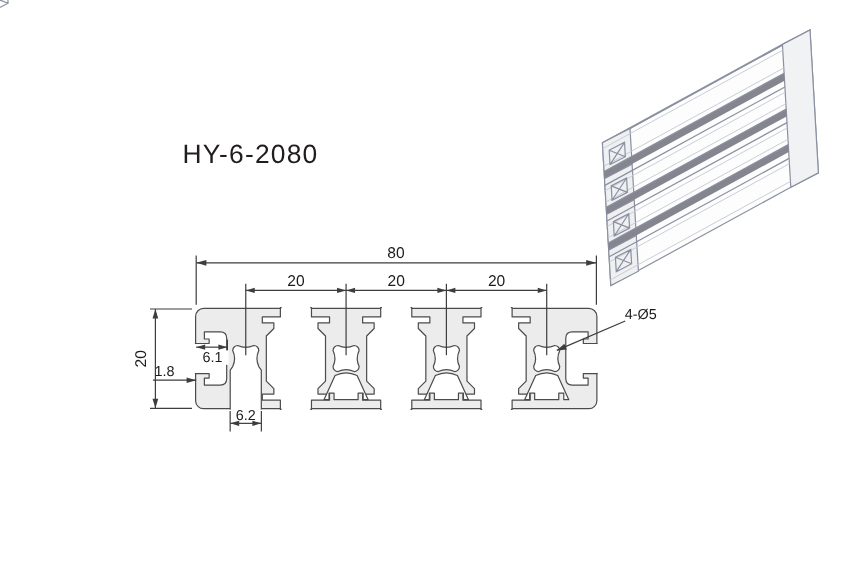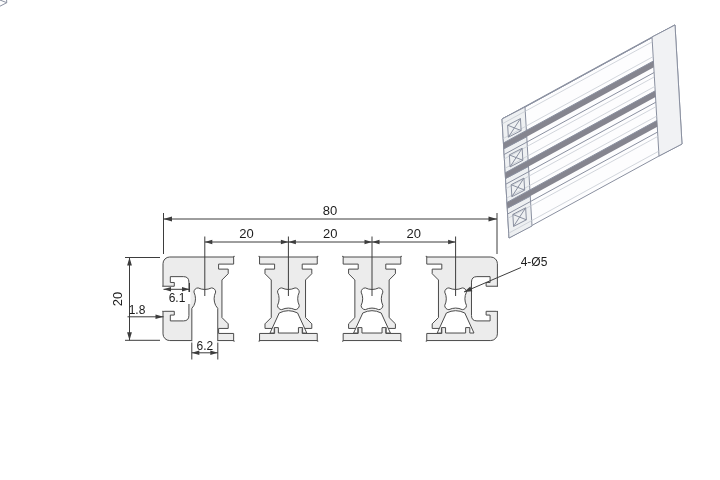--- a/index.html
+++ b/index.html
@@ -16,20 +16,21 @@
   .iso-line{stroke:#8a90a0;stroke-width:1;fill:none;}
   .iso-soft{stroke:#c7cbd3;stroke-width:0.8;fill:none;}
   .iso-face{fill:#fdfdfe;stroke:#8a90a0;stroke-width:1;}
   .iso-dark{fill:#85858f;stroke:none;}
 </style>
 </head>
 <body>
 
 <div class="page">
 
+  <div class="part-title">HY-6-2080</div>
 
   <svg width="720" height="480" viewBox="0 0 720 480">
 
     <g transform="translate(163,257) scale(4.18,4.1775)">
 
       <rect class="body" x="0" y="0" width="80" height="20" rx="1.6" vector-effect="non-scaling-stroke"></rect>
 
       <path class="cav" vector-effect="non-scaling-stroke" d="M16.9 -0.15 V1.7 H13.3 V2.9 H15.6 V4 L14.1 5.5 V14.5 L15.6 16 V17.1 H13.3 V18.3 H16.9 V20.15 H23.1 V18.3 H26.7 V17.1 H24.4 V16 L25.9 14.5 V5.5 L24.4 4 V2.9 H26.7 V1.7 H23.1 V-0.15 Z"></path>
       <path class="cav" vector-effect="non-scaling-stroke" d="M36.9 -0.15 V1.7 H33.3 V2.9 H35.6 V4 L34.1 5.5 V14.5 L35.6 16 V17.1 H33.3 V18.3 H36.9 V20.15 H43.1 V18.3 H46.7 V17.1 H44.4 V16 L45.9 14.5 V5.5 L44.4 4 V2.9 H46.7 V1.7 H43.1 V-0.15 Z"></path>
       <path class="cav" vector-effect="non-scaling-stroke" d="M56.9 -0.15 V1.7 H53.3 V2.9 H55.6 V4 L54.1 5.5 V14.5 L55.6 16 V17.1 H53.3 V18.3 H56.9 V20.15 H63.1 V18.3 H66.7 V17.1 H64.4 V16 L65.9 14.5 V5.5 L64.4 4 V2.9 H66.7 V1.7 H63.1 V-0.15 Z"></path>

